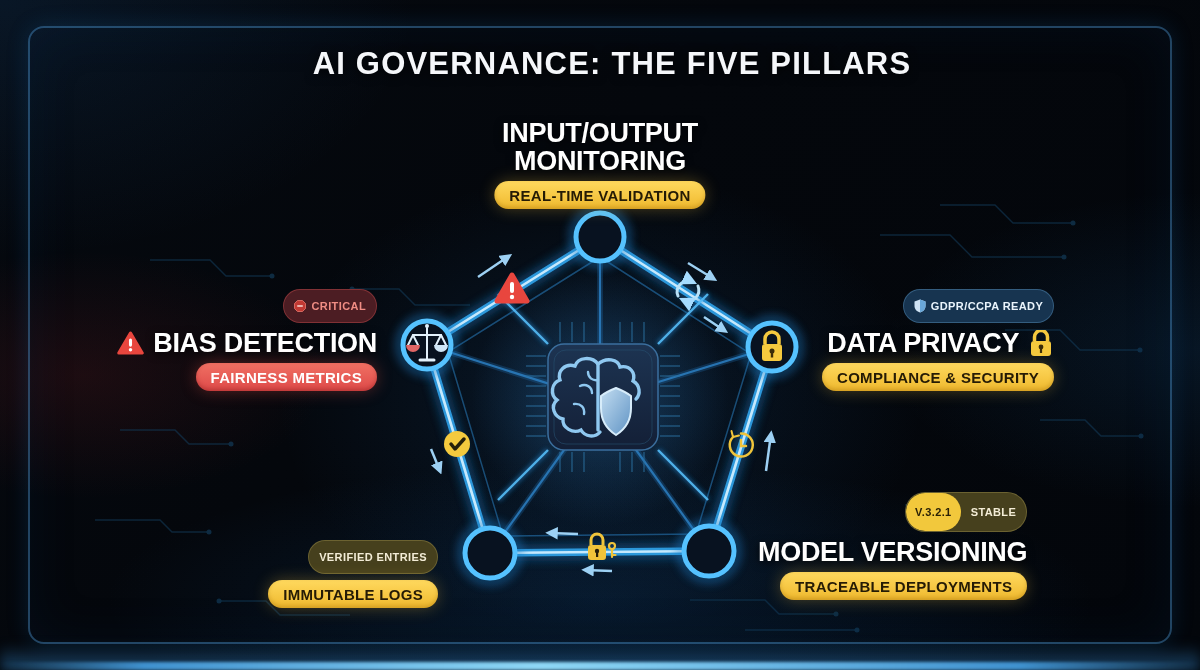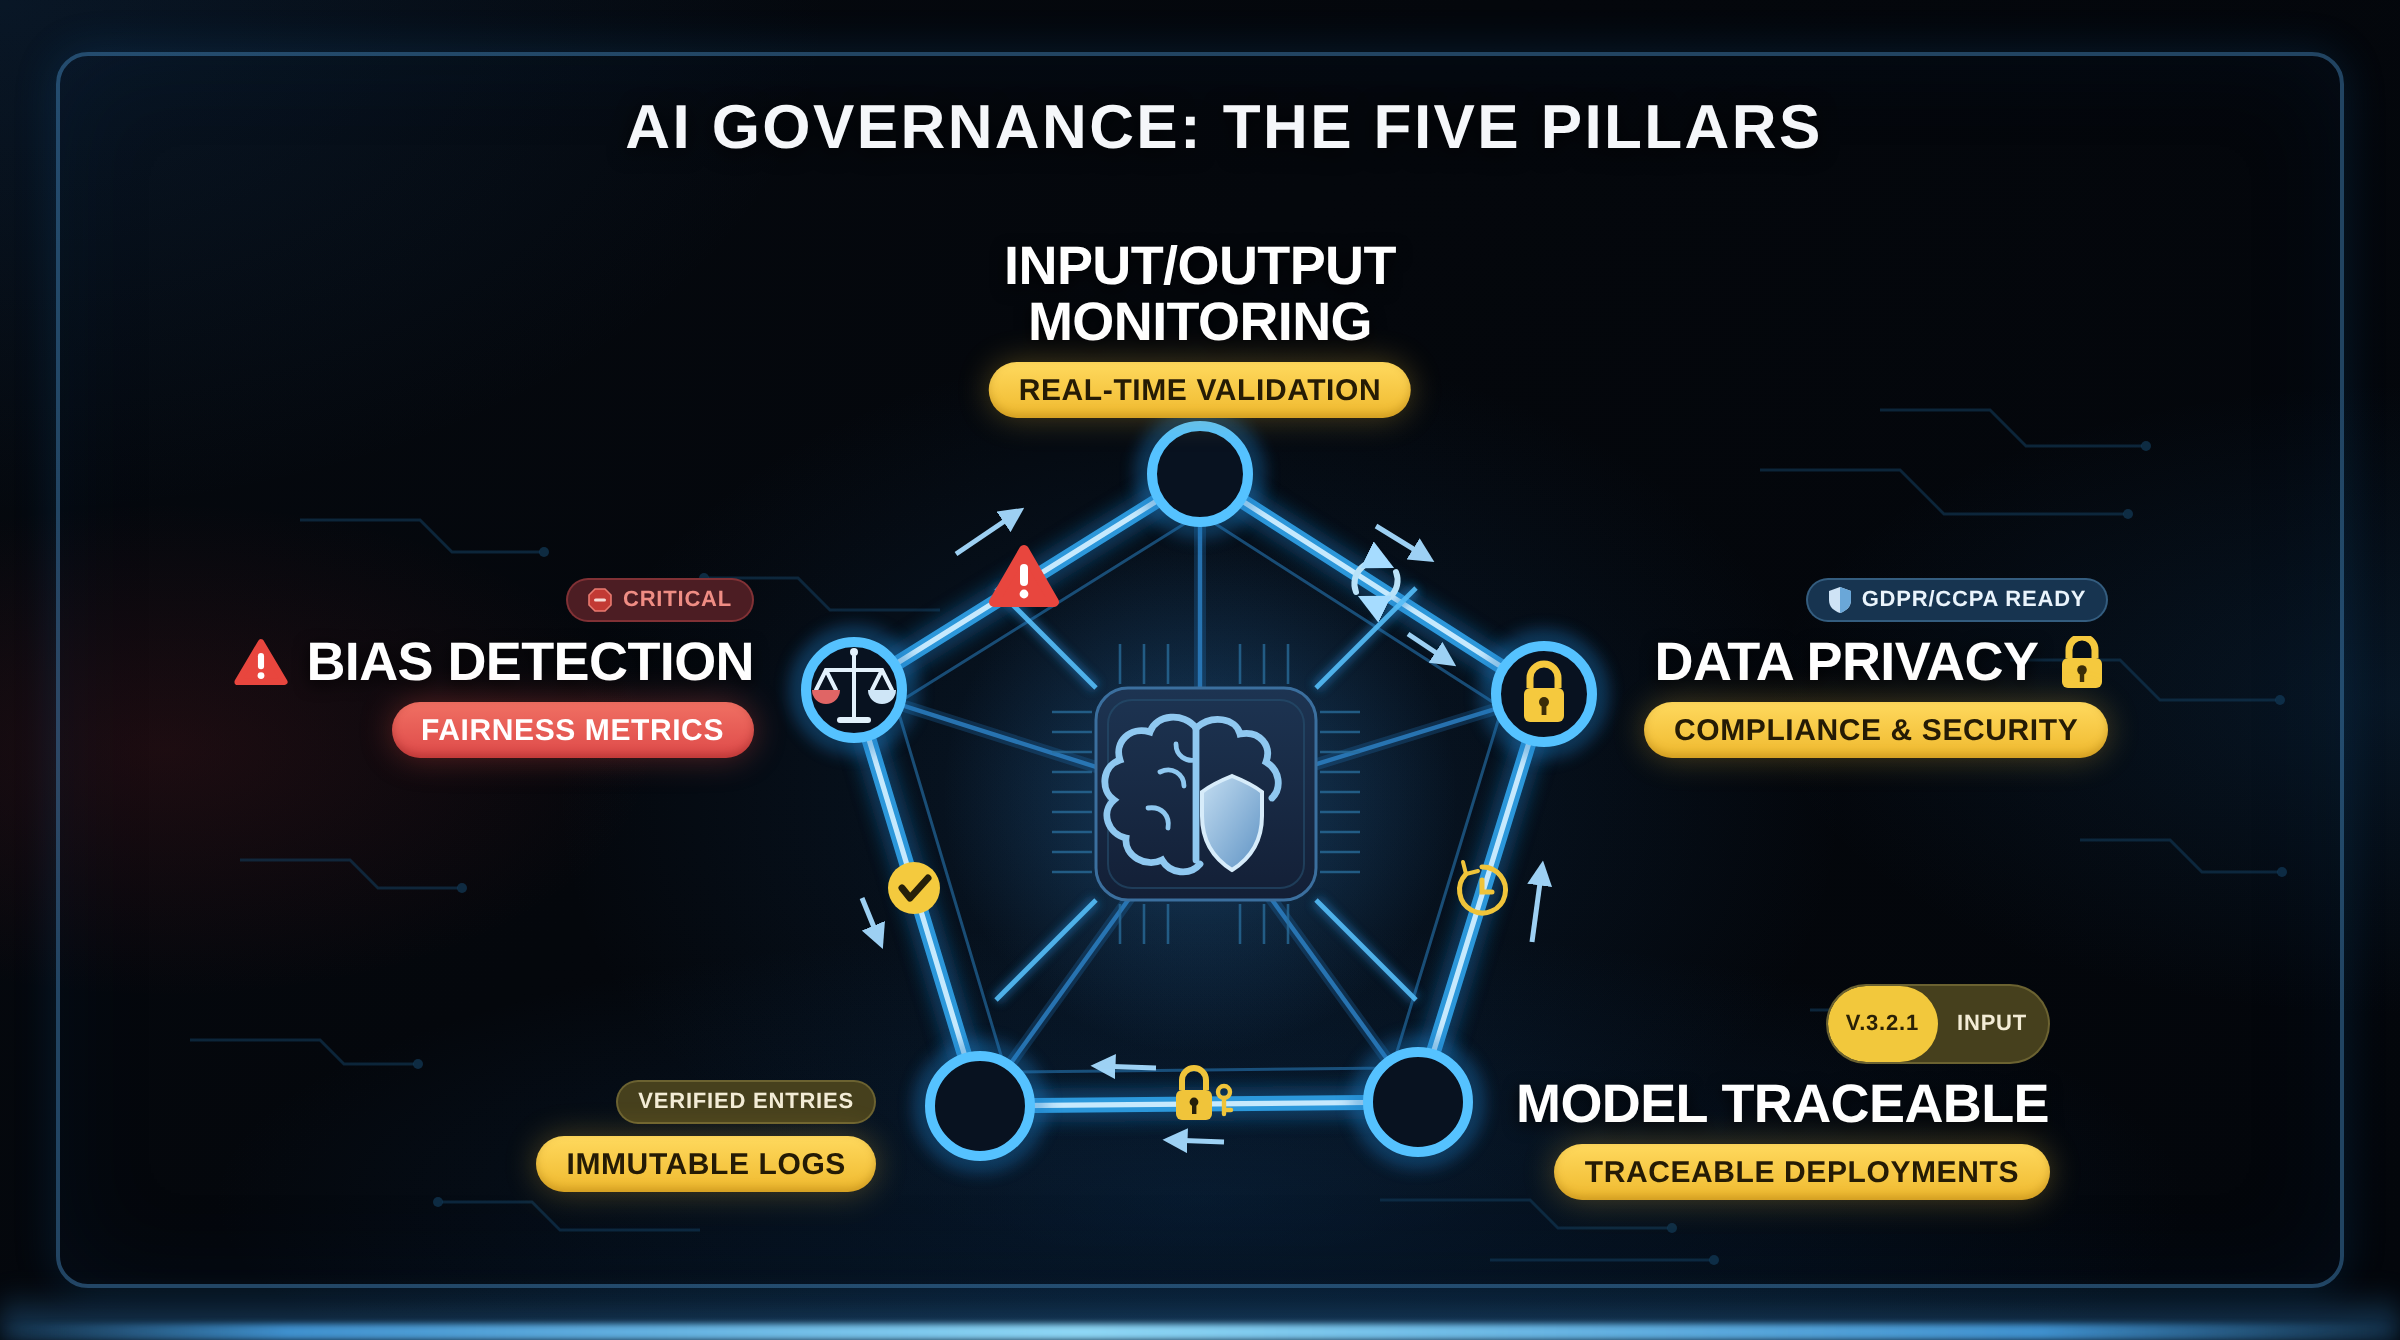--- a/index.html
+++ b/index.html
@@ -59,21 +59,21 @@
     white-space:nowrap; text-shadow:0 2px 8px rgba(0,0,0,0.9); line-height:28px; }
   .title-row { display:flex; align-items:center; gap:9px; }
 
   .badge { height:28px; display:inline-flex; align-items:center; padding:0 15px;
     border-radius:999px; font-size:15px; font-weight:bold; letter-spacing:0.3px; white-space:nowrap; }
   .badge-yellow { background:linear-gradient(180deg,#ffd95e,#efb92e); color:#251b05;
     box-shadow:0 0 16px rgba(240,190,60,0.30), inset 0 -2px 4px rgba(150,100,10,0.35); }
   .badge-red { background:linear-gradient(180deg,#f07063,#de4a49); color:#ffffff;
     box-shadow:0 0 16px rgba(230,80,70,0.35), inset 0 -2px 4px rgba(120,20,20,0.35); }
 
-  .tag { display:inline-flex; align-items:center; gap:5px; height:22px; padding:0 10px;
+  .tag { display:inline-flex; align-items:center; gap:5px; height:34px; padding:0 10px;
     border-radius:999px; font-size:11px; font-weight:bold; letter-spacing:0.4px; white-space:nowrap; }
   .tag-critical { background:#4c1d23; color:#ef8d84; border:1px solid rgba(230,90,90,0.35); }
   .tag-privacy { background:#173450; color:#eaf4fc; border:1px solid rgba(120,190,240,0.30); }
   .tag-audit { background:#46401d; color:#f3ecd6; border:1px solid rgba(220,200,110,0.25);margin-top:48px; }
   .tag-version-wrap { display:inline-flex; align-items:stretch; height:40px; border-radius:999px;
     background:#46401d; border:1px solid rgba(220,200,110,0.25); overflow:hidden;
     font-size:11px; font-weight:bold; letter-spacing:0.4px; }
   .tag-version { display:flex; align-items:center; background:#f2c83c; color:#2a2106;
     padding:0 9px; border-radius:999px; }
   .tag-status { display:flex; align-items:center; color:#f3ecd6; padding:0 10px; }
@@ -366,21 +366,21 @@
   </div>
 
   <div class="pillar-block align-end" style="right:762px; top:492px;">
     <div class="tag tag-audit">VERIFIED ENTRIES</div>
     <div class="badge badge-yellow">IMMUTABLE LOGS</div>
   </div>
 
   <div class="pillar-block align-start" style="left:758px; top:492px;">
     <div class="tag-version-wrap">
       <span class="tag-version">V.3.2.1</span>
-      <span class="tag-status">INPUT</span>
+      <span class="tag-status">STABLE</span>
     </div>
     <div class="title-row">
-      <span class="pillar-title">MODEL TRACEABLE</span>
+      <span class="pillar-title">MODEL VERSIONING</span>
     </div>
     <div class="badge badge-yellow">TRACEABLE DEPLOYMENTS</div>
   </div>
 
 </div>
 
 </body></html>

